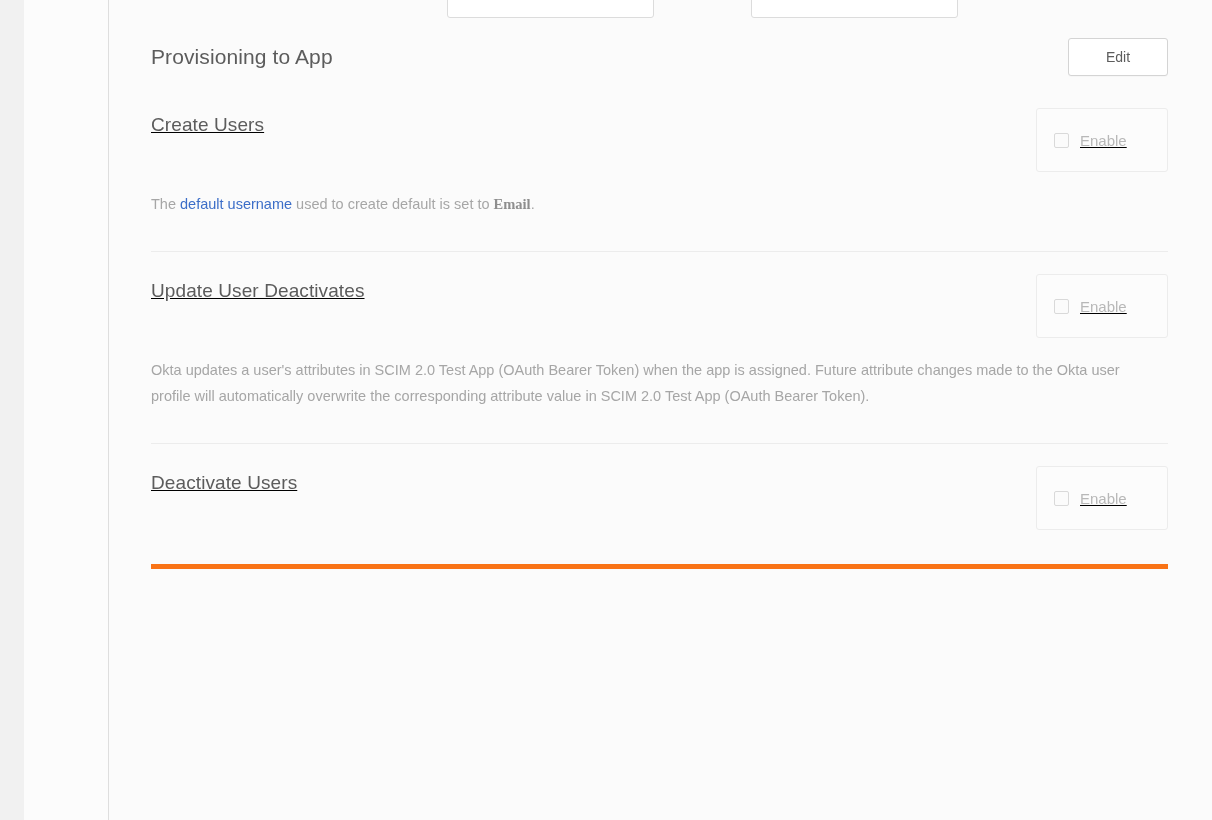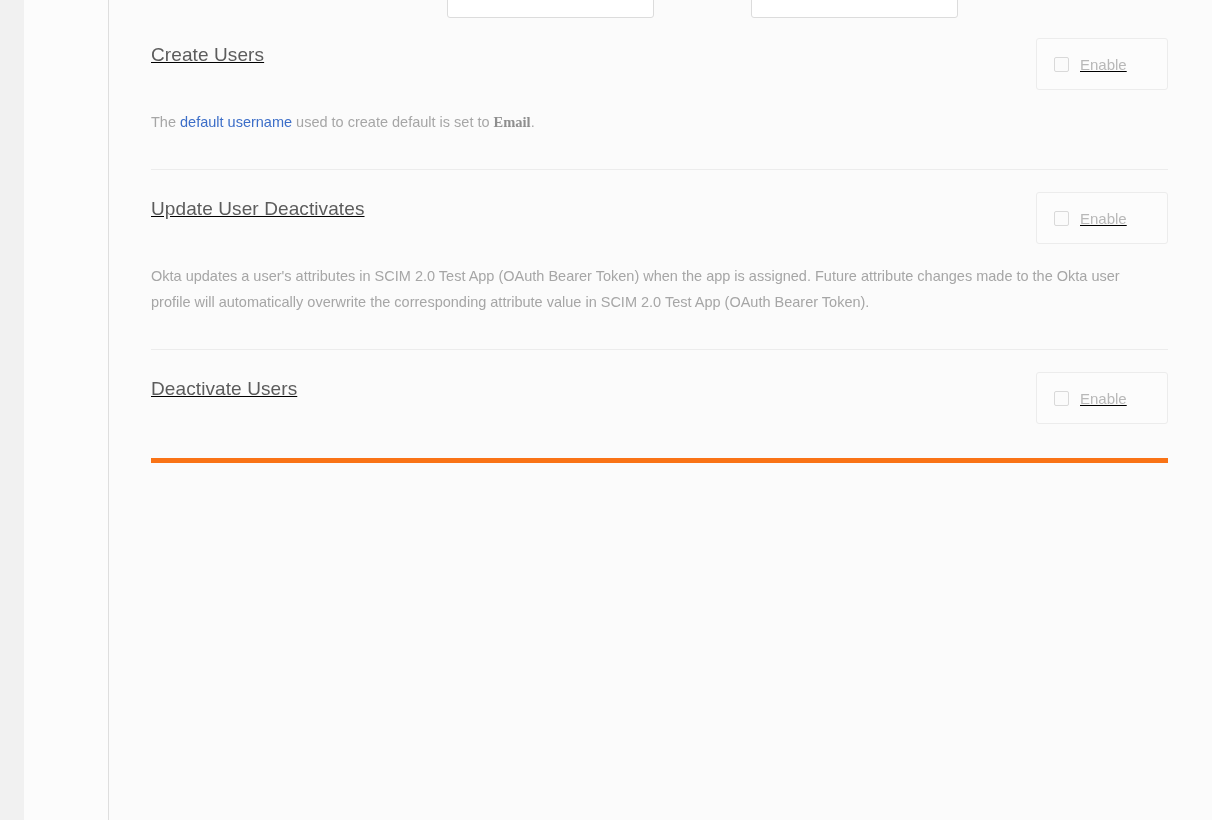--- a/index.html
+++ b/index.html
@@ -115,21 +115,21 @@
     font-size: 19px;
     font-weight: 400;
     color: #5c5c5c;
     letter-spacing: .1px;
   }
   .enable-box {
     display: flex;
     align-items: center;
     gap: 11px;
     min-width: 132px;
-    height: 52px;
+    height: 64px;
     padding: 0 17px;
     border: 1px solid #ececec;
     border-radius: 3px;
     background: #fcfcfc;
     box-sizing: border-box;
     cursor: default;
   }
   .enable-box .checkbox {
     width: 13px;
     height: 13px;
@@ -174,20 +174,24 @@
   <div class="rail-gap"></div>
 
   <div class="content">
     <div class="inner">
 
       <div class="top-boxes">
         <div class="top-box one"></div>
         <div class="top-box two"></div>
       </div>
 
+      <div class="section-header">
+        <h2 class="section-title">Provisioning to App</h2>
+        <button class="edit-button">Edit</button>
+      </div>
 
       <div class="setting-block">
         <div class="setting-row">
           <h3 class="setting-title">Create Users</h3>
           <div class="enable-box">
             <span class="checkbox"></span>
             <span class="enable-label">Enable</span>
           </div>
         </div>
         <p class="setting-desc"><span class="desc-inline">The </span><a class="link">default username</a><span class="desc-inline"> used to create default is set to </span><span class="strong">Email</span><span class="desc-inline">.</span></p>

